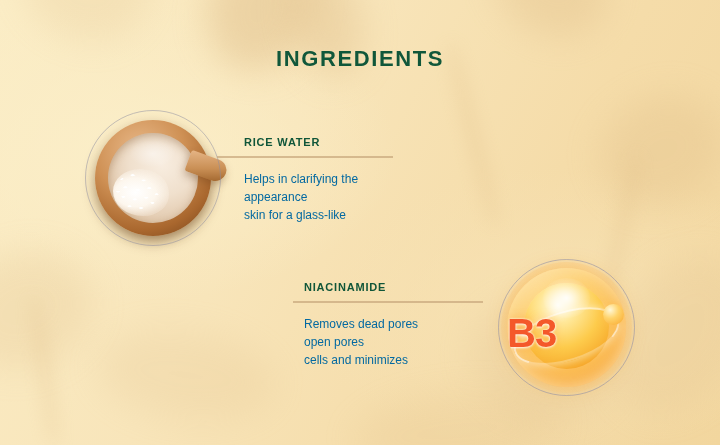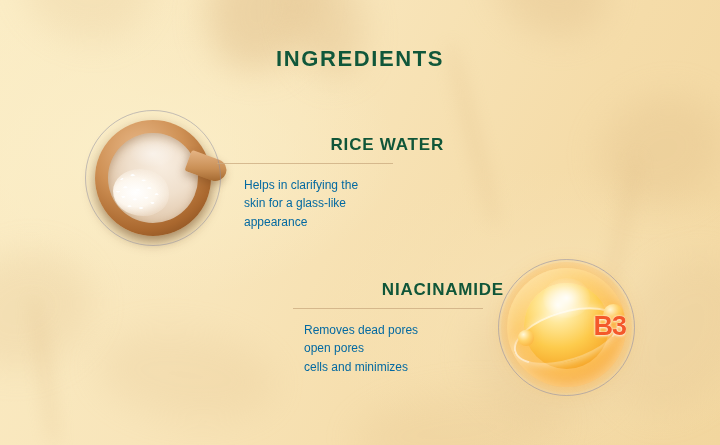--- a/index.html
+++ b/index.html
@@ -64,27 +64,26 @@
     letter-spacing: 1.6px;
     color: #10573a;
   }
 
   
   .block { position: absolute; }
   .block-rice { left: 244px; top: 136px; width: 200px; }
   .block-niac { left: 304px; top: 281px; width: 200px; }
 
   .ing-heading {
-    font-size: 17px;
+    font-size: 11px;
     font-weight: bold;
     letter-spacing: .8px;
     color: #105639;
     margin: 0 0 8px 0;
     line-height: 1.1;
-    text-align: right;
   }
   .divider {
     height: 1.5px;
     background: #c9a97f;
     opacity: .75;
     margin-bottom: 12px;
   }
   .divider-rice { width: 176px; margin-left: -27px; }
   .divider-niac { width: 190px; margin-left: -11px; }
   .ing-body {
@@ -259,22 +258,22 @@
     border-radius: 50%;
     background: radial-gradient(circle at 34% 28%, #fff8d8 0%, #ffd36a 42%, #f8a62c 100%);
     box-shadow: 0 0 8px rgba(255,190,80,.9);
   }
   .bub-right { right: 2px; top: 36px; width: 21px; height: 21px; }
   .bub-left  { left: 11px; top: 62px; width: 16px; height: 16px; }
   .b3-label {
     position: absolute;
     left: 0; right: 0;
     top: 43px;
-    text-align: right;
-    font-size: 27px;
+    text-align: left;
+    font-size: 40px;
     font-weight: bold;
     color: #f4582a;
     letter-spacing: -1px;
     text-shadow:
       0 0 2px rgba(255,255,255,.95),
       0 1px 3px rgba(255,255,255,.8),
       0 0 10px rgba(255,160,60,.6);
   }
 </style>
 </head>
@@ -311,22 +310,22 @@
     </div>
     <div class="bowl-handle"></div>
     <div class="bowl-ring"></div>
   </div>
 
   <div class="block block-rice">
     <div class="ing-heading">RICE WATER</div>
     <div class="divider divider-rice"></div>
     <div class="ing-body">
       <span>Helps in clarifying the</span>
+      <span>appearance</span>
       <span>skin for a glass-like</span>
-      <span>appearance</span>
     </div>
   </div>
 
   <div class="block block-niac">
     <div class="ing-heading">NIACINAMIDE</div>
     <div class="divider divider-niac"></div>
     <div class="ing-body">
       <span>Removes dead pores</span>
       <span>open pores</span>
       <span>cells and minimizes</span>

